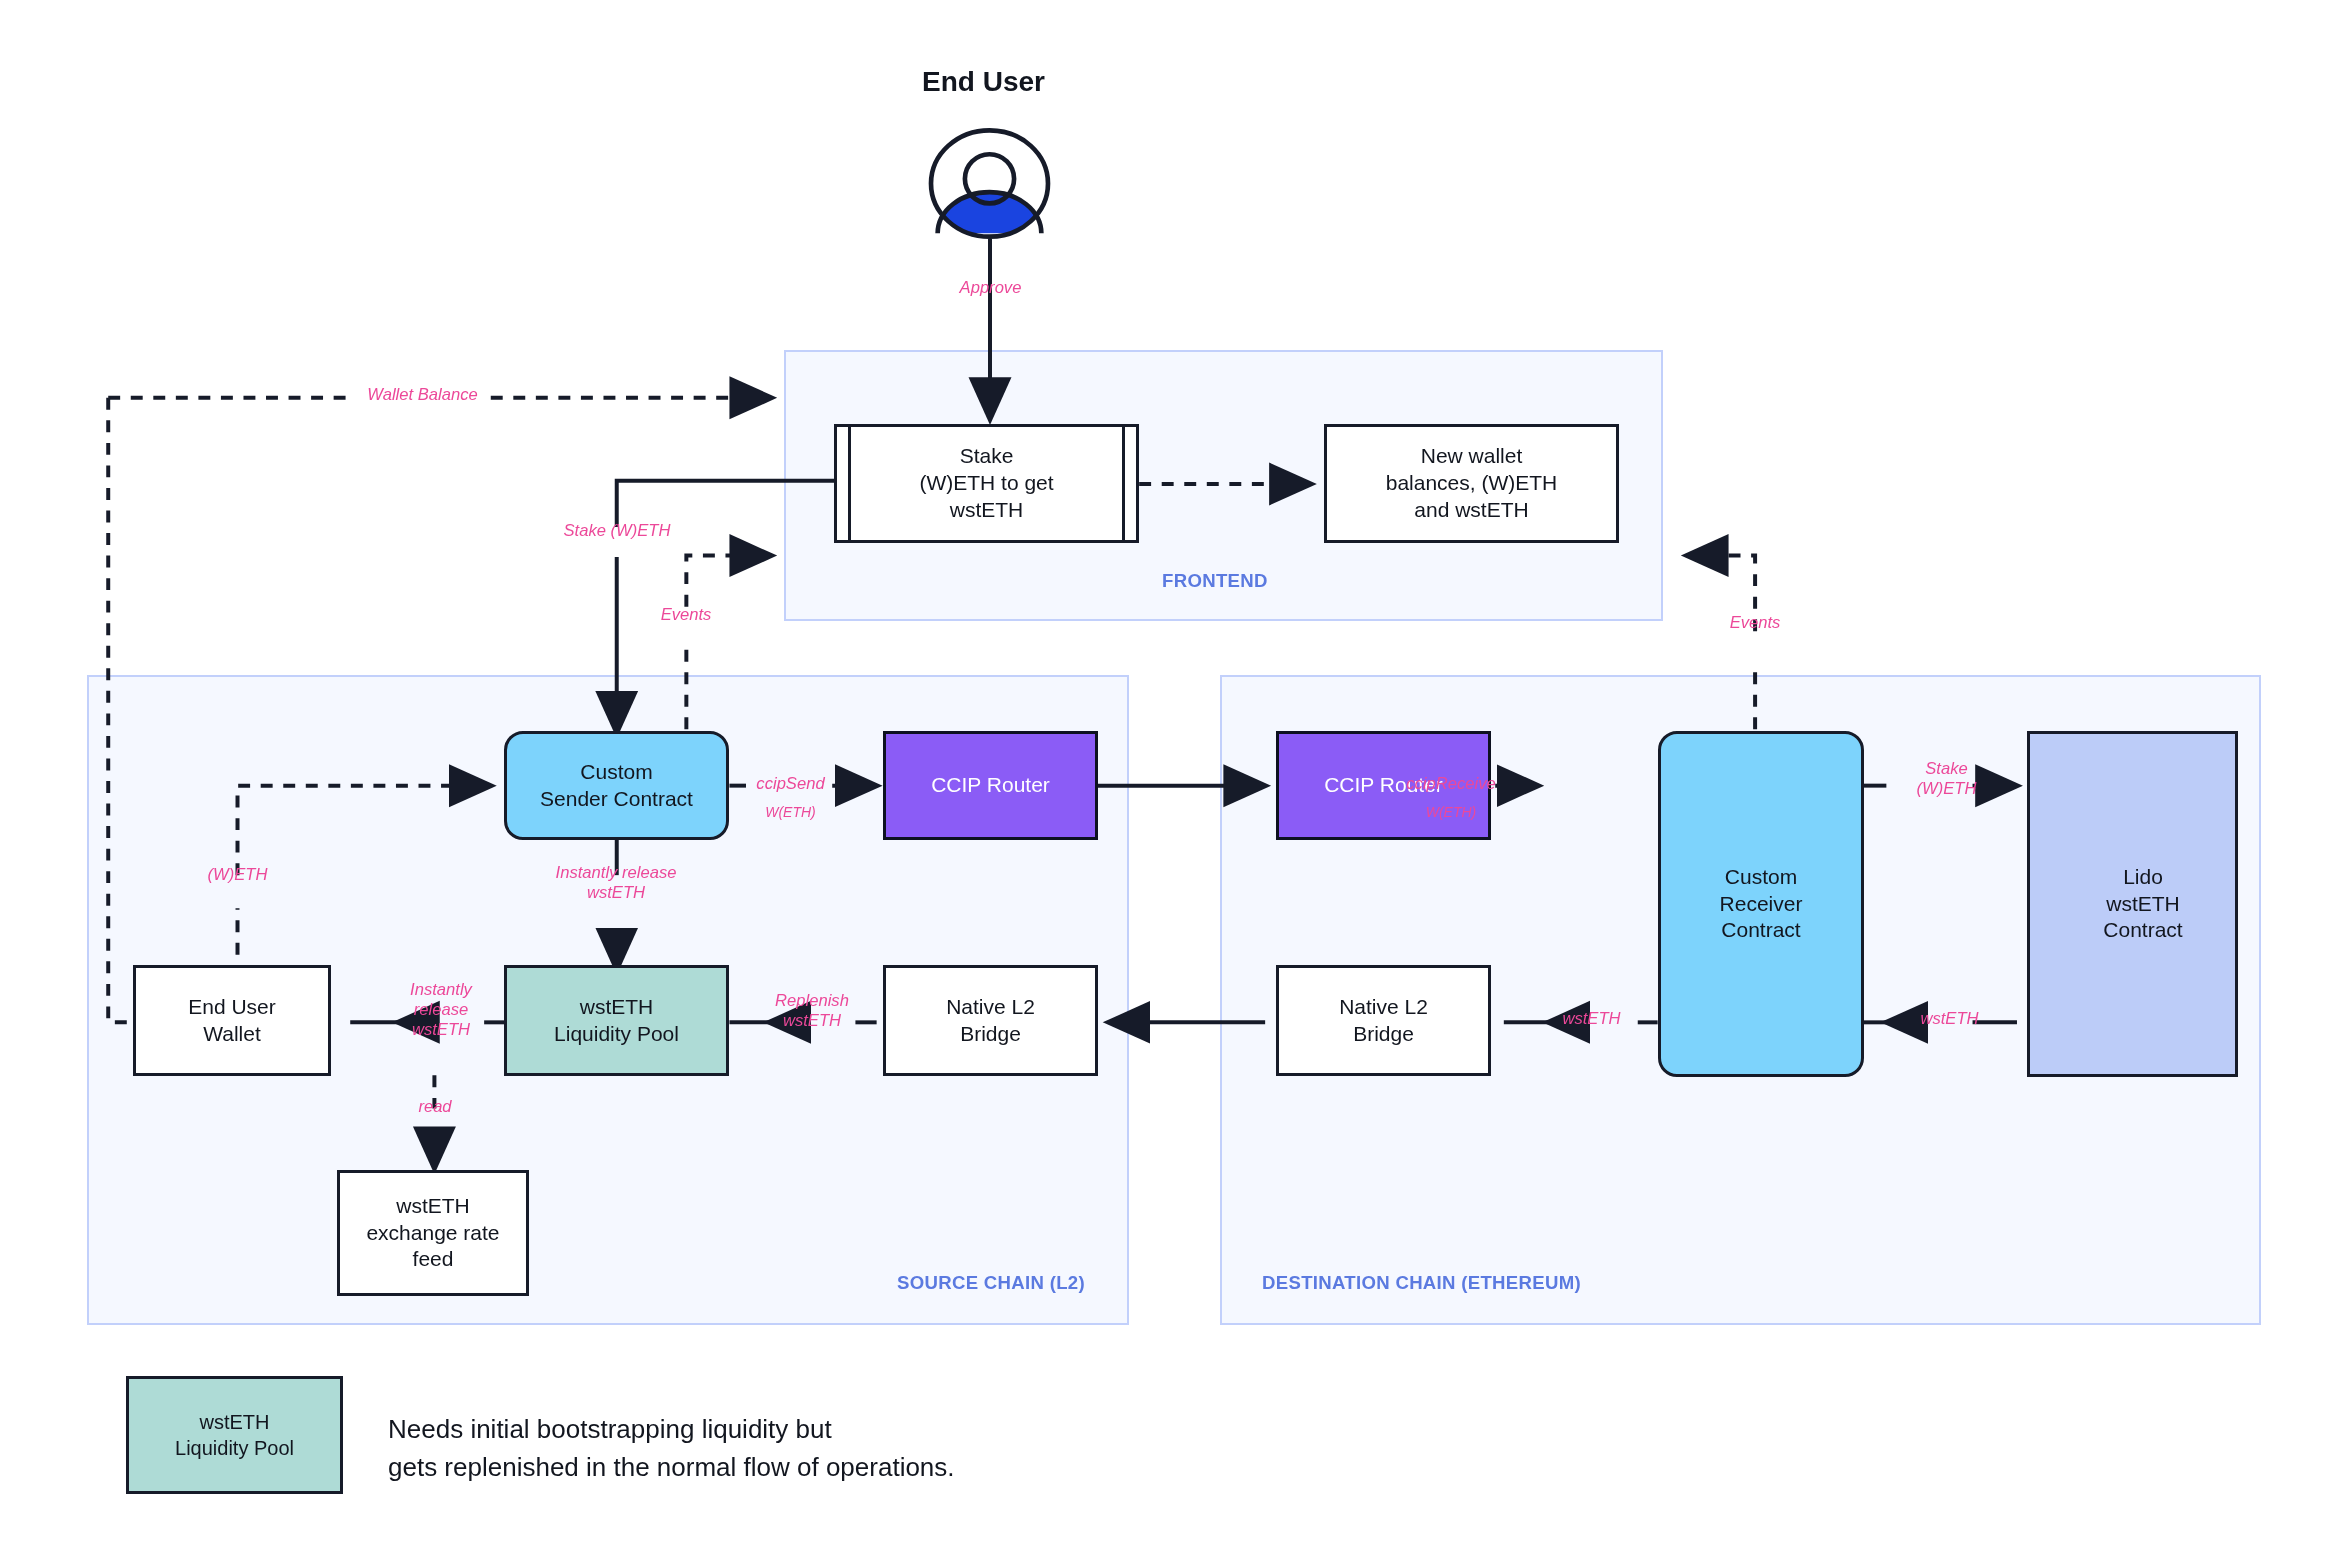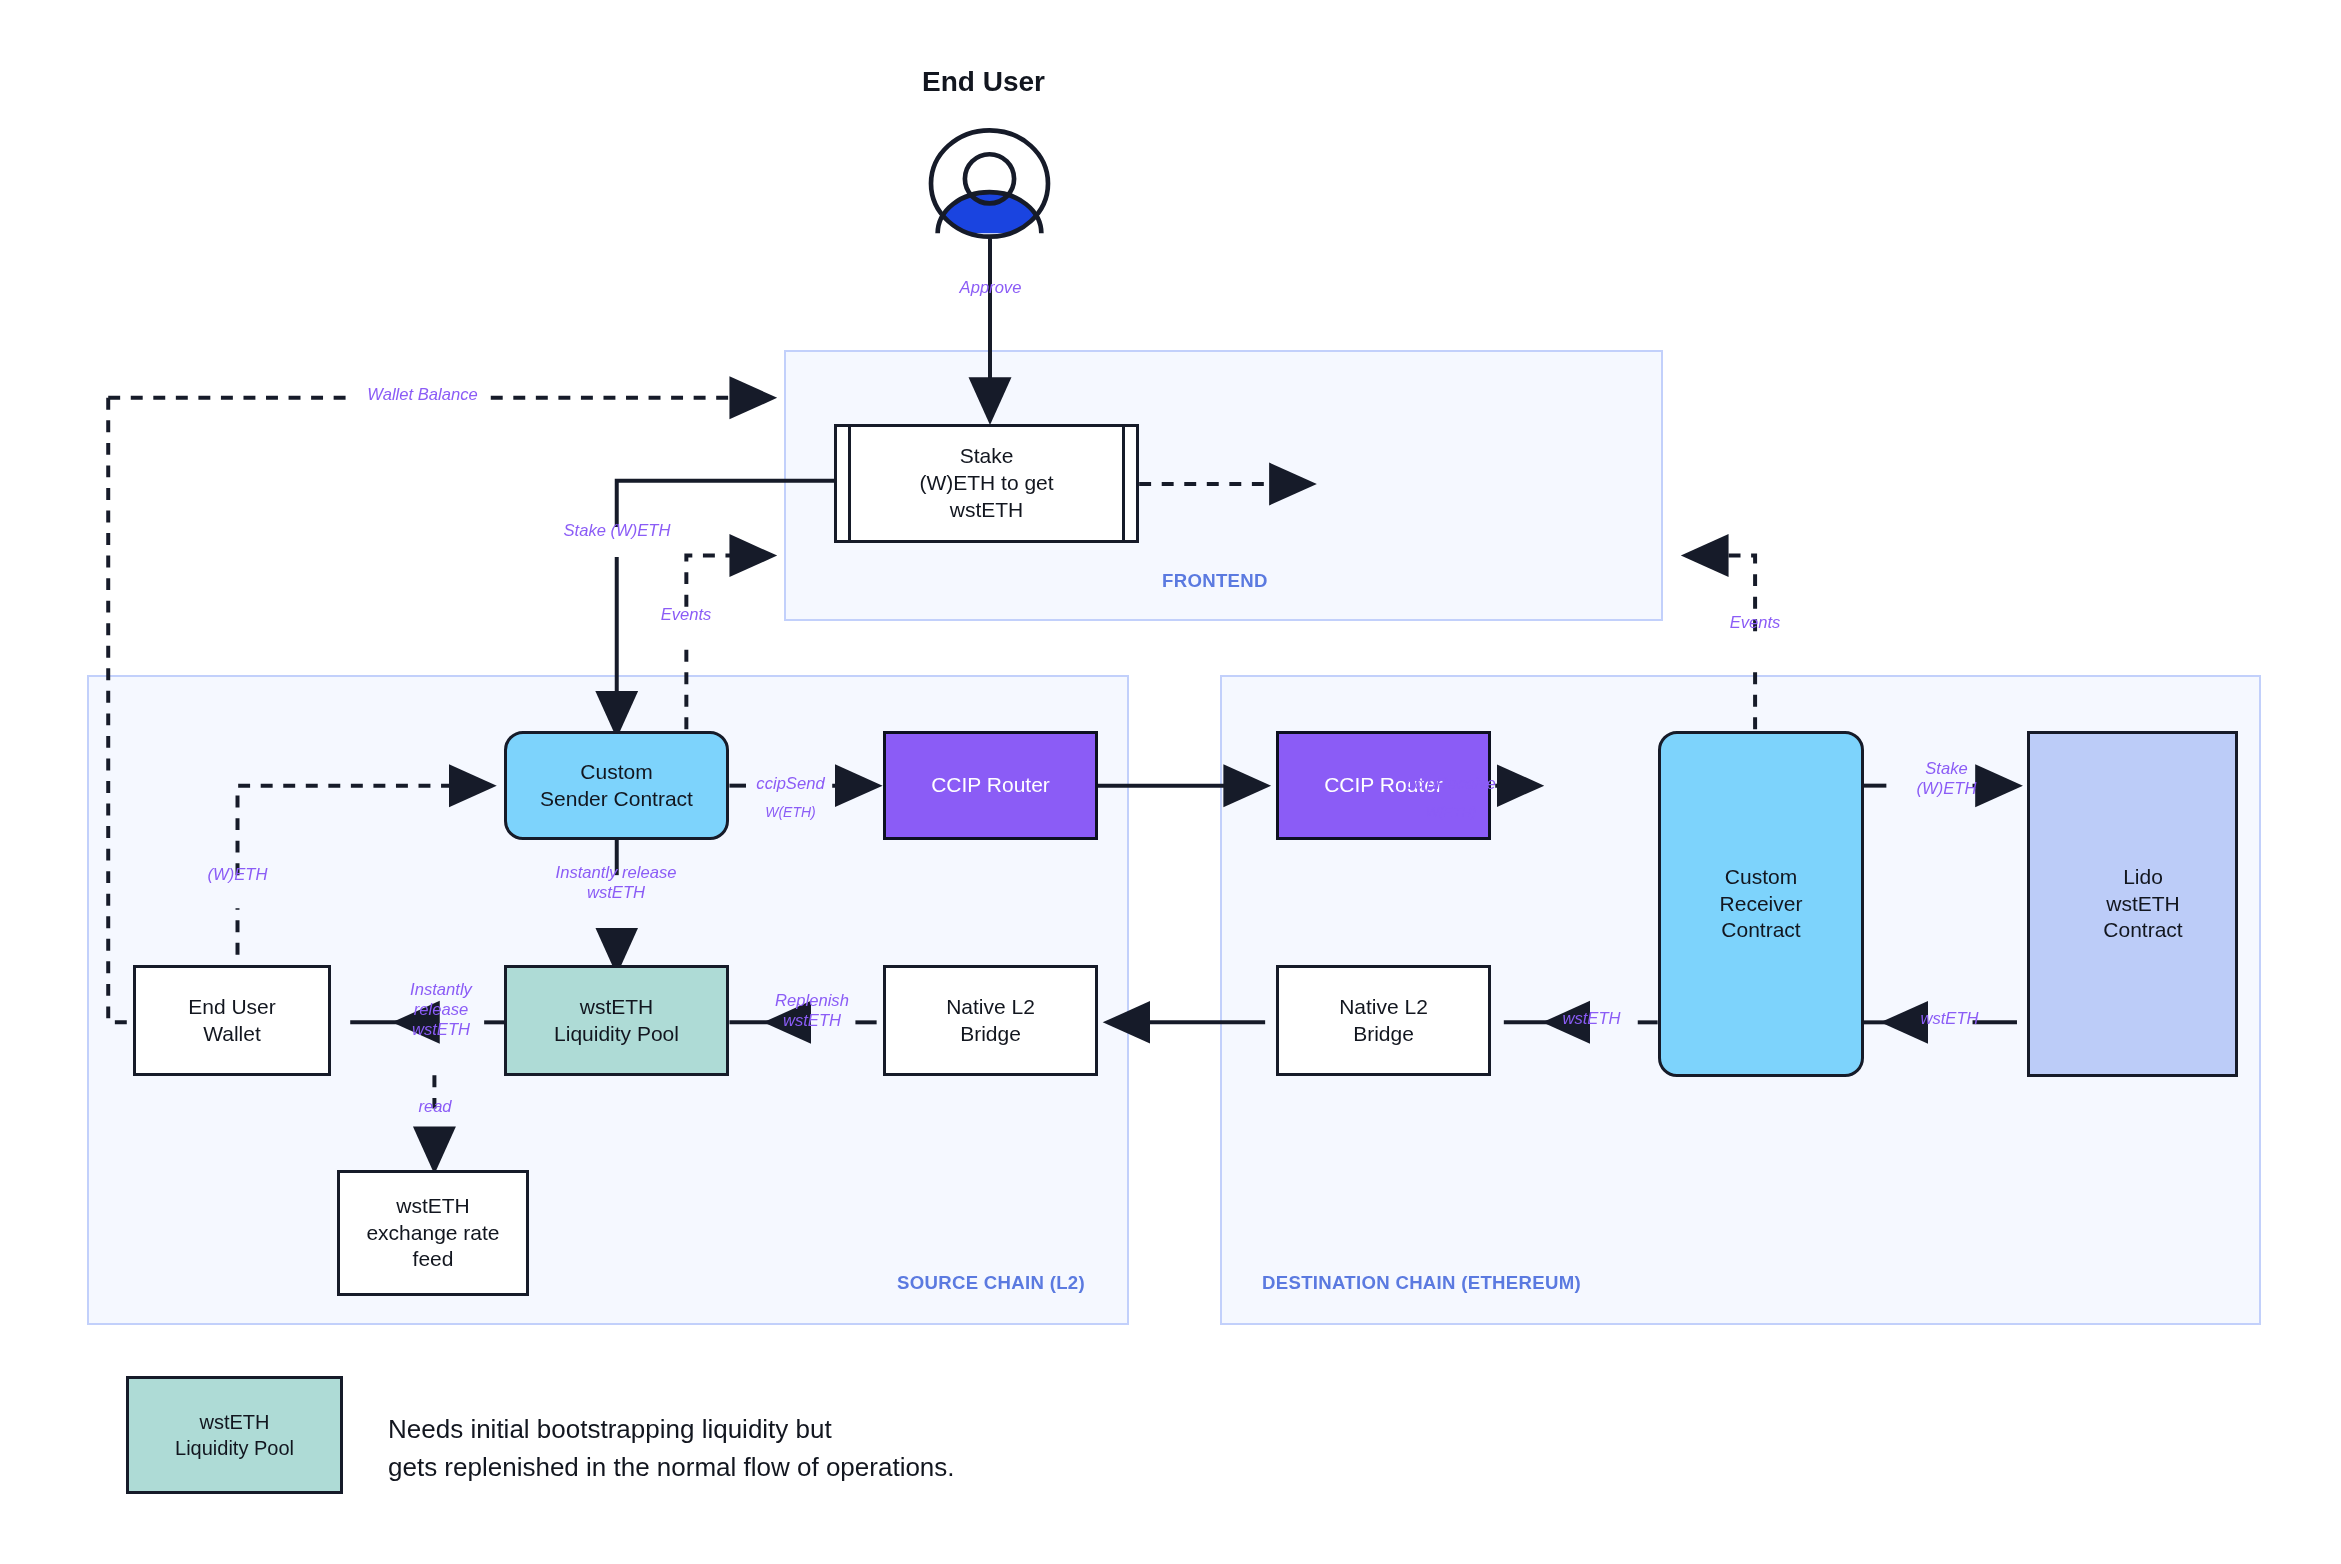--- a/index.html
+++ b/index.html
@@ -23,21 +23,21 @@
 
   
   .node.process{position:absolute;}
   .node.process .bar{position:absolute;top:0;bottom:0;width:3.3px;background:#161b29;}
   .node.process .bar.l{left:10.6px;}
   .node.process .bar.r{right:10.6px;}
   .node.process .ptext{position:relative;z-index:2;padding:0 18.6px;}
 
   
   .elabel{position:absolute;font-style:italic;font-size:16.6px;line-height:1.22;
-          color:#8b5cf6;white-space:pre;text-align:center;}
+          color:#ec4899;white-space:pre;text-align:center;}
   .elabel.sm{font-size:14px;}
 
   
   svg.wires{position:absolute;left:0;top:0;width:2342px;height:1564px;overflow:visible;}
   svg.wires .solid{stroke:#161b29;stroke-width:6;fill:none;}
   svg.wires .dash{stroke:#161b29;stroke-width:6;fill:none;stroke-dasharray:18 16;}
   svg.wires .fillhead{fill:#161b29;}
 
   
   .actor-title{position:absolute;font-size:28px;font-weight:bold;white-space:nowrap;}
@@ -137,20 +137,23 @@
   </div>
 
   <div class="node process" style="left:834px;top:424px;width:305px;height:119px;">
     <span class="bar l"></span>
     <span class="bar r"></span>
     <span class="ptext" style="white-space:pre-line;">Stake
 (W)ETH to get
 wstETH</span>
   </div>
 
+  <div class="node" style="left:1324px;top:424px;width:295px;height:119px;white-space:pre-line;">New wallet
+balances, (W)ETH
+and wstETH</div>
 
   <div class="node yellow" style="left:504px;top:731px;width:225px;height:109px;white-space:pre-line;">Custom
 Sender Contract</div>
 
   <div class="node ccip" style="left:883px;top:731px;width:215px;height:109px;">CCIP Router</div>
 
   <div class="node" style="left:133px;top:965px;width:198px;height:111px;white-space:pre-line;">End User
 Wallet</div>
 
   <div class="node teal" style="left:504px;top:965px;width:225px;height:111px;white-space:pre-line;">wstETH

